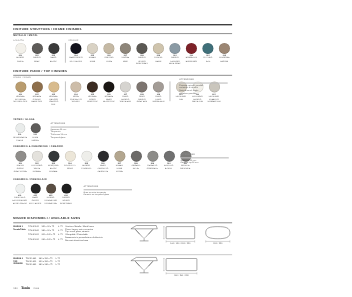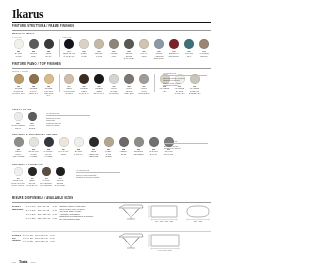--- a/index.html
+++ b/index.html
@@ -79,21 +79,20 @@
   .footer{position:absolute;left:12px;bottom:6px;display:flex;align-items:baseline;gap:3px;}
   .footer .pg{font-size:2.4px;color:#777;}
   .footer .brand{font-family:"Liberation Serif", serif;font-weight:bold;font-size:3.4px;color:#111;}
   .footer .sub{font-size:2.2px;color:#888;}
 </style>
 </head>
 <body>
 
 <div class="page">
 
-  <div class="title">Ikarus</div>
   <div class="title-rule"></div>
 
   <div class="sec-head" style="left:12px;top:25px;">FINITURE STRUTTURA / FRAME FINISHES</div>
   <div class="sec-rule" style="left:12px;top:29.5px;width:199px;"></div>
 
   <div class="sub-head" style="left:12px;top:32px;">METALLO / METAL</div>
   <div class="grp-label" style="left:12px;top:36px;">LACCATO</div>
   <div class="grp-label" style="left:62px;top:36px;">VERNICE</div>
 
   <div class="swrow" id="row-frame" style="left:12px;top:39px;gap:2px;">

